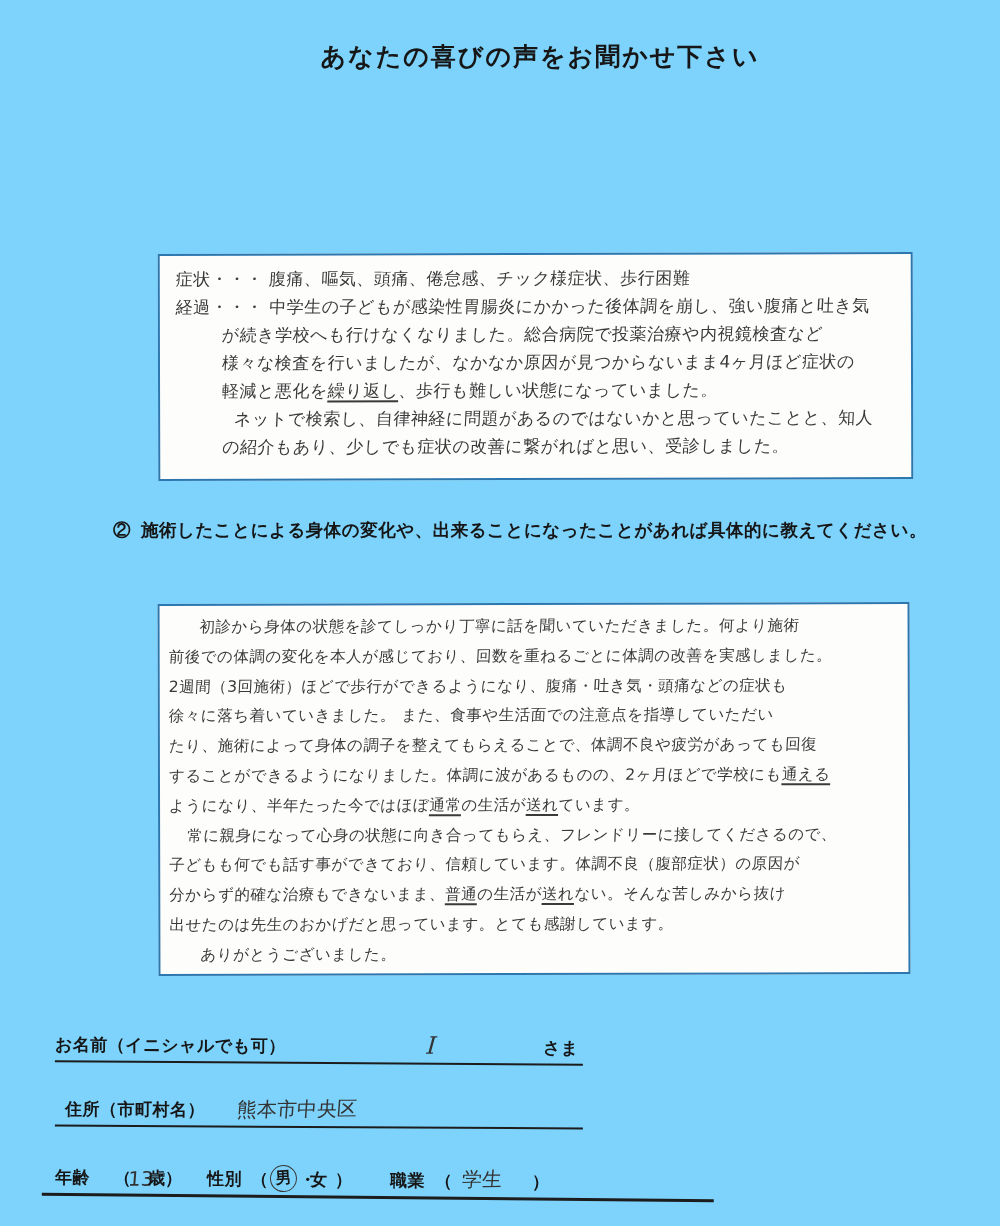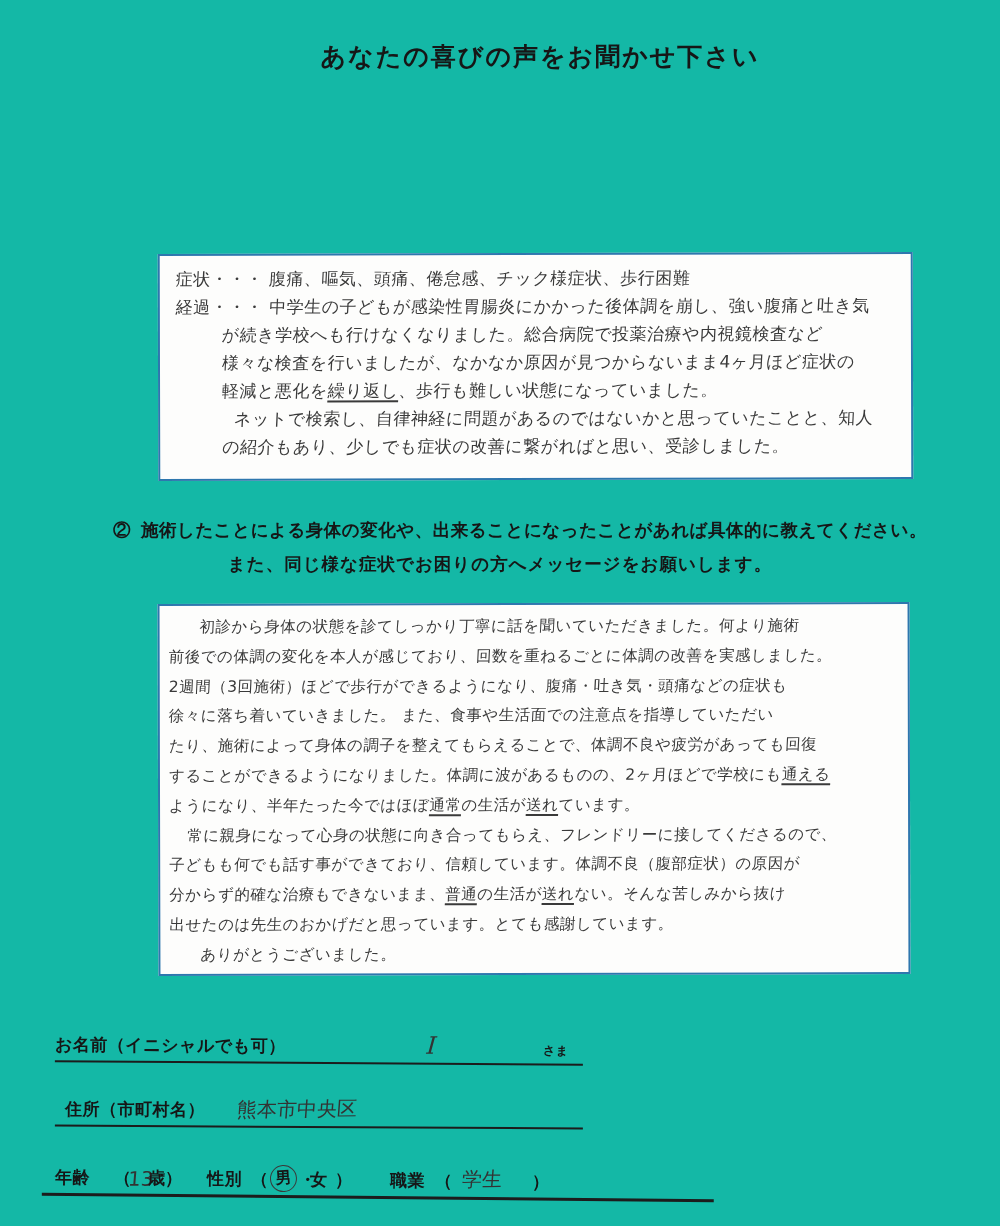--- a/index.html
+++ b/index.html
@@ -1,20 +1,20 @@
 <!DOCTYPE html>
 <html lang="ja"><head>
 <meta charset="utf-8">
 <style>
   html,body{margin:0;padding:0;background:#e8e8e8;}
   .page{
     position:relative;
     width:1000px;height:1226px;
     margin:0 auto;
-    background:#14b8a6;
+    background:#7dd3fc;
     font-family:"Liberation Serif","DejaVu Serif",serif;
     color:#161616;
     overflow:hidden;
   }
   
   .center-head{position:absolute;left:80px;right:0;text-align:center;}
   .center-full{position:absolute;left:0;right:0;text-align:center;}
   .page-title{top:40px;font-size:25px;font-weight:bold;letter-spacing:2px;}
   .page-subtitle{top:144px;font-size:17px;font-weight:bold;letter-spacing:1px;}
   .q1-line{top:196px;font-size:17.5px;font-weight:bold;letter-spacing:1px;}
@@ -55,21 +55,21 @@
   .paren{position:absolute;bottom:4px;font-size:17px;font-weight:bold;}
   .hw-value{
     position:absolute;
     font-family:"DejaVu Sans",sans-serif;
     color:#333;
     display:inline-block;
     transform:skewX(-5deg) rotate(-1deg);
     white-space:nowrap;
   }
   .name-initial{left:372px;bottom:3px;font-family:"DejaVu Serif",serif;font-style:italic;font-size:24px;}
-  .name-suffix{left:488px;bottom:4px;font-size:12px;font-weight:bold;}
+  .name-suffix{left:488px;bottom:4px;font-size:17px;font-weight:bold;}
   .address-value{left:182px;bottom:3px;font-size:20px;}
   .age-value{left:86px;bottom:3px;font-size:20px;}
   .occupation-value{left:420px;bottom:4px;font-size:20px;}
   .male-circle{
     position:absolute;left:228px;bottom:3px;
     width:25px;height:25px;
     border:1.7px solid #3a3a3a;border-radius:50%;
     display:flex;align-items:center;justify-content:center;
     font-size:16px;font-weight:bold;color:#161616;
     transform:rotate(-4deg);
@@ -101,21 +101,20 @@
         <div class="hw-line ind-0"><span>経過・・・ 中学生の子どもが感染性胃腸炎にかかった後体調を崩し、強い腹痛と吐き気</span></div>
         <div class="hw-line ind-1"><span>が続き学校へも行けなくなりました。総合病院で投薬治療や内視鏡検査など</span></div>
         <div class="hw-line ind-1"><span>様々な検査を行いましたが、なかなか原因が見つからないまま4ヶ月ほど症状の</span></div>
         <div class="hw-line ind-1"><span>軽減と悪化を</span><span class="hw-underline">繰り返し</span><span>、歩行も難しい状態になっていました。</span></div>
         <div class="hw-line ind-2"><span>ネットで検索し、自律神経に問題があるのではないかと思っていたことと、知人</span></div>
         <div class="hw-line ind-1"><span>の紹介もあり、少しでも症状の改善に繋がればと思い、受診しました。</span></div>
       </div>
   </div>
 
   <div class="q2-line1"><span class="q-num">②</span><span>施術したことによる身体の変化や、出来ることになったことがあれば具体的に教えてください。</span></div>
-  <div class="center-full q2-line2">また、同じ様な症状でお困りの方へメッセージをお願いします。</div>
 
   <div class="answer-box box2" style="border-color: rgb(46, 119, 174);">
     <div class="hw-lines" id="answer2-lines">
         <div class="hw-line ind-2"><span>初診から身体の状態を診てしっかり丁寧に話を聞いていただきました。何より施術</span></div>
         <div class="hw-line ind-0"><span>前後での体調の変化を本人が感じており、回数を重ねるごとに体調の改善を実感しました。</span></div>
         <div class="hw-line ind-0"><span>2週間（3回施術）ほどで歩行ができるようになり、腹痛・吐き気・頭痛などの症状も</span></div>
         <div class="hw-line ind-0"><span>徐々に落ち着いていきました。 また、食事や生活面での注意点を指導していただい</span></div>
         <div class="hw-line ind-0"><span>たり、施術によって身体の調子を整えてもらえることで、体調不良や疲労があっても回復</span></div>
         <div class="hw-line ind-0"><span>することができるようになりました。体調に波があるものの、2ヶ月ほどで学校にも</span><span class="hw-underline">通える</span></div>
         <div class="hw-line ind-0"><span>ようになり、半年たった今ではほぼ</span><span class="hw-underline">通常</span><span>の生活が</span><span class="hw-underline">送れ</span><span>ています。</span></div>

